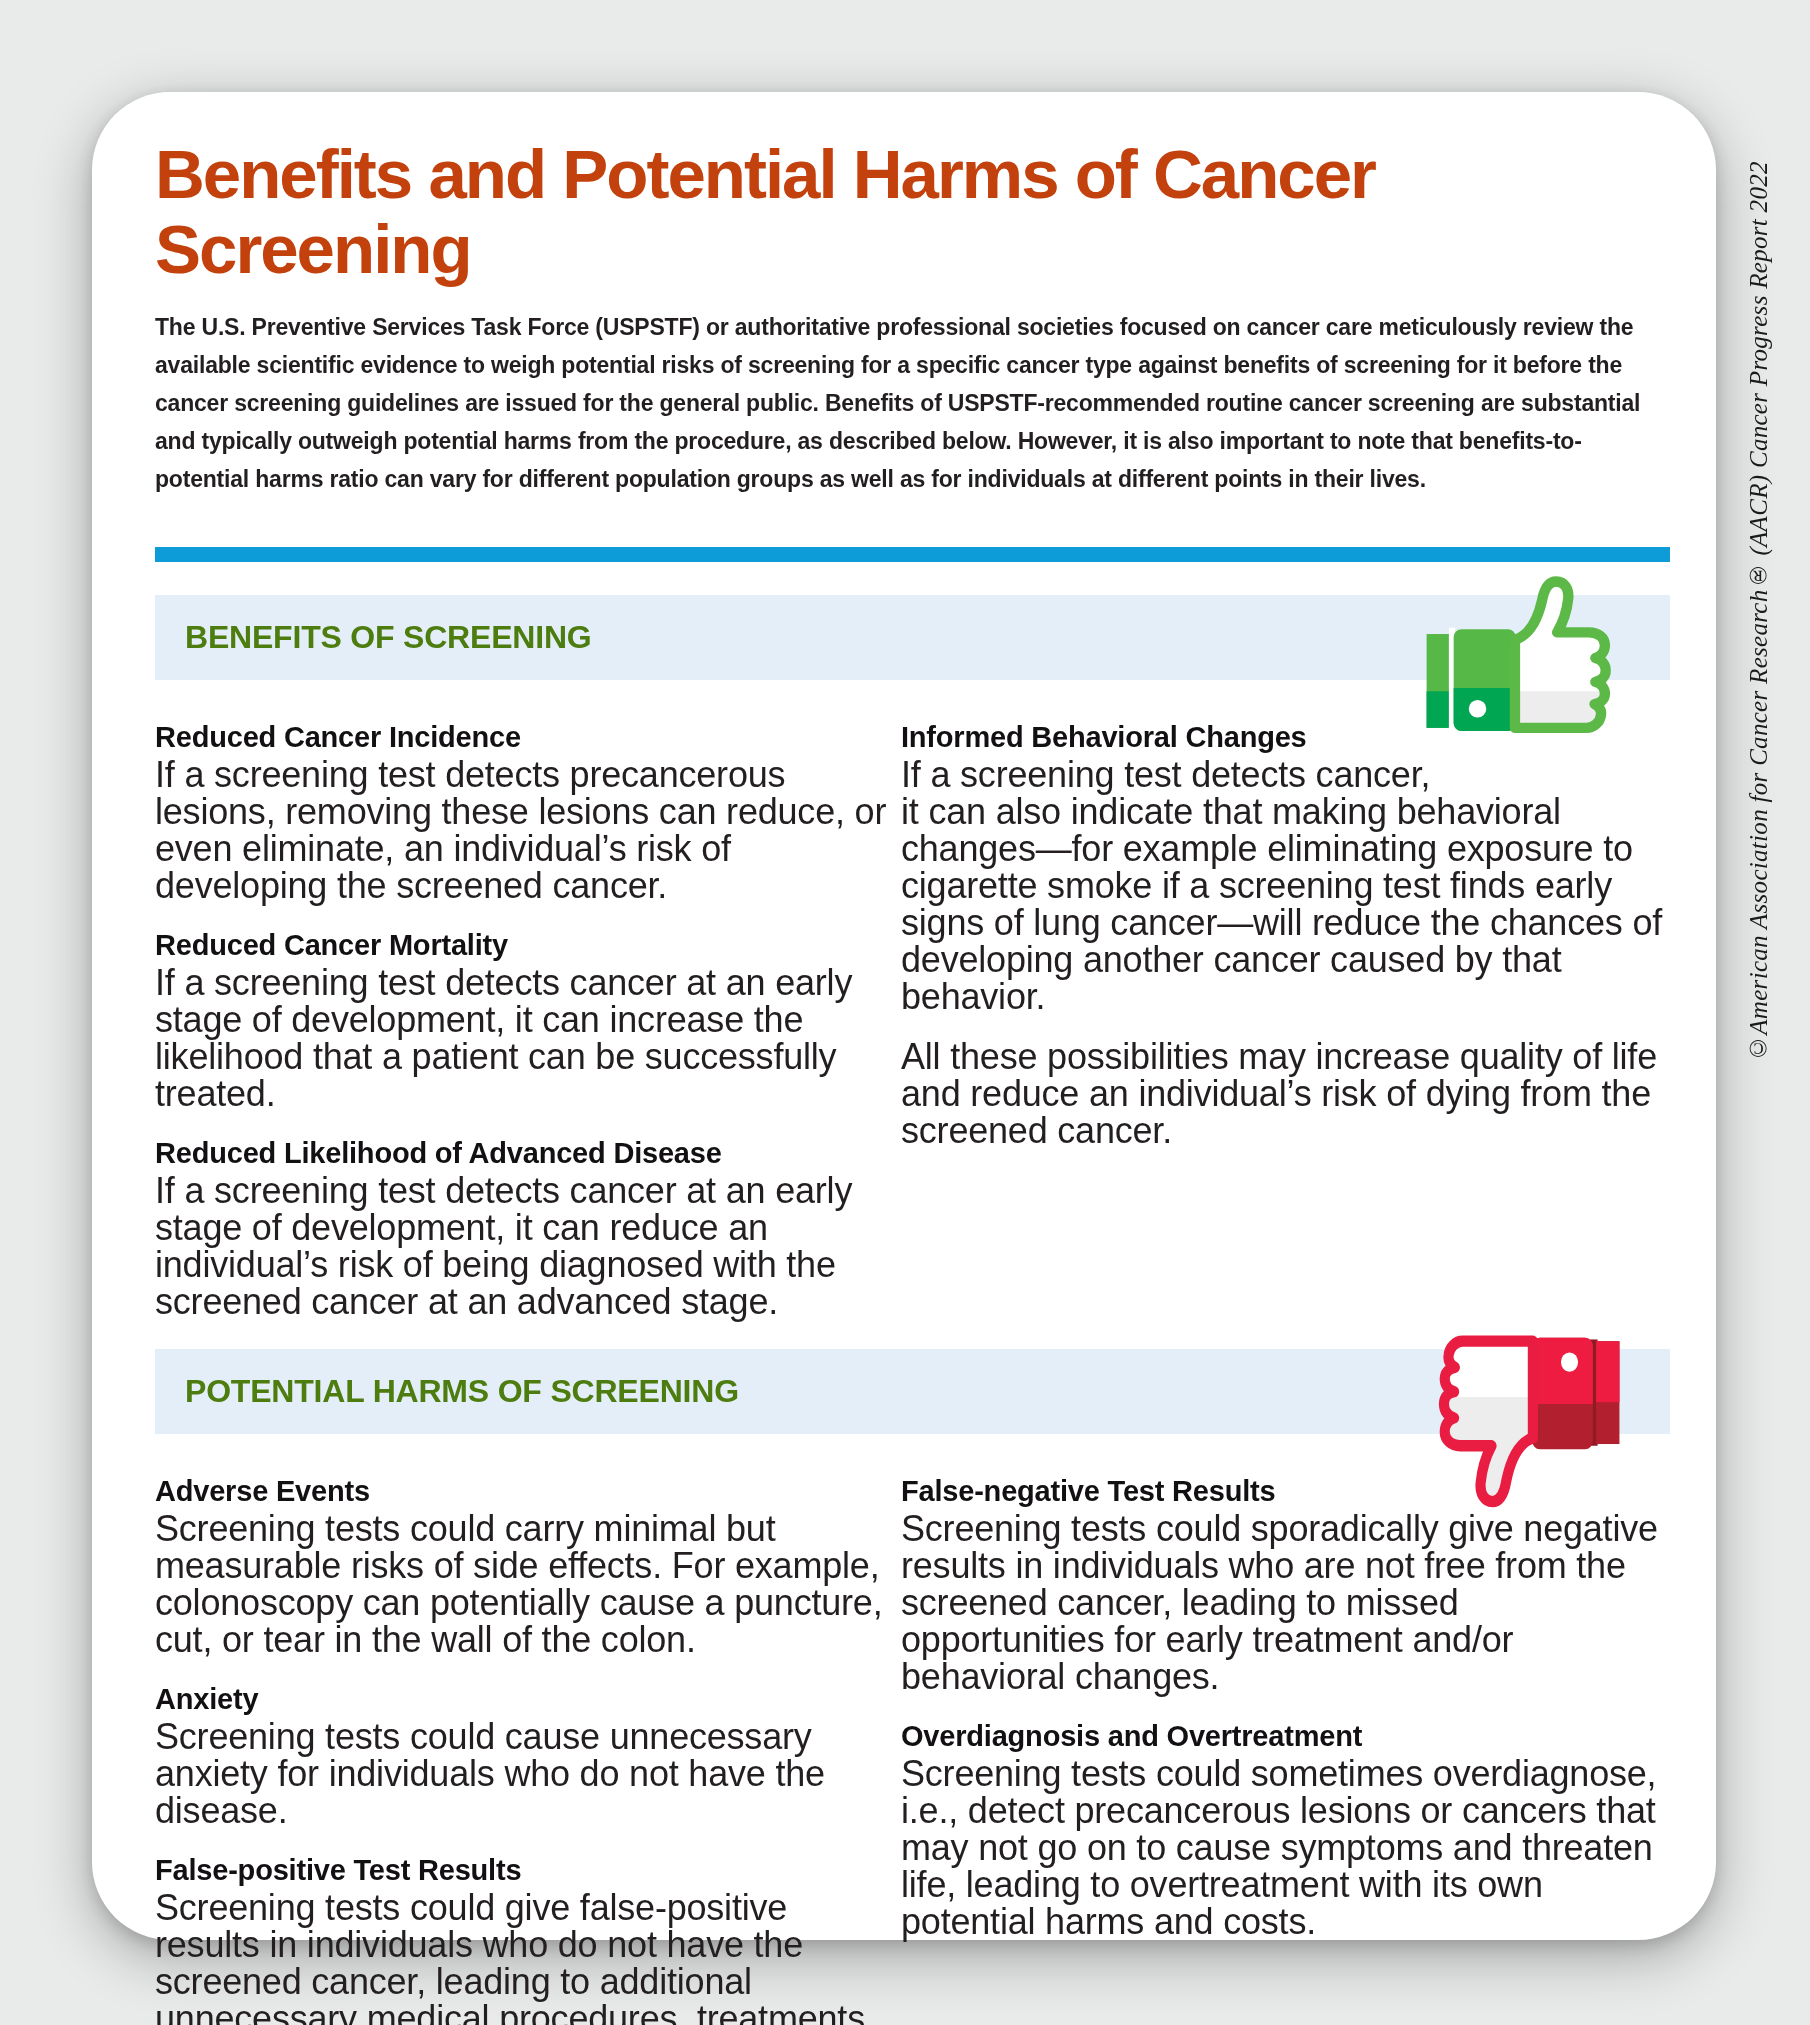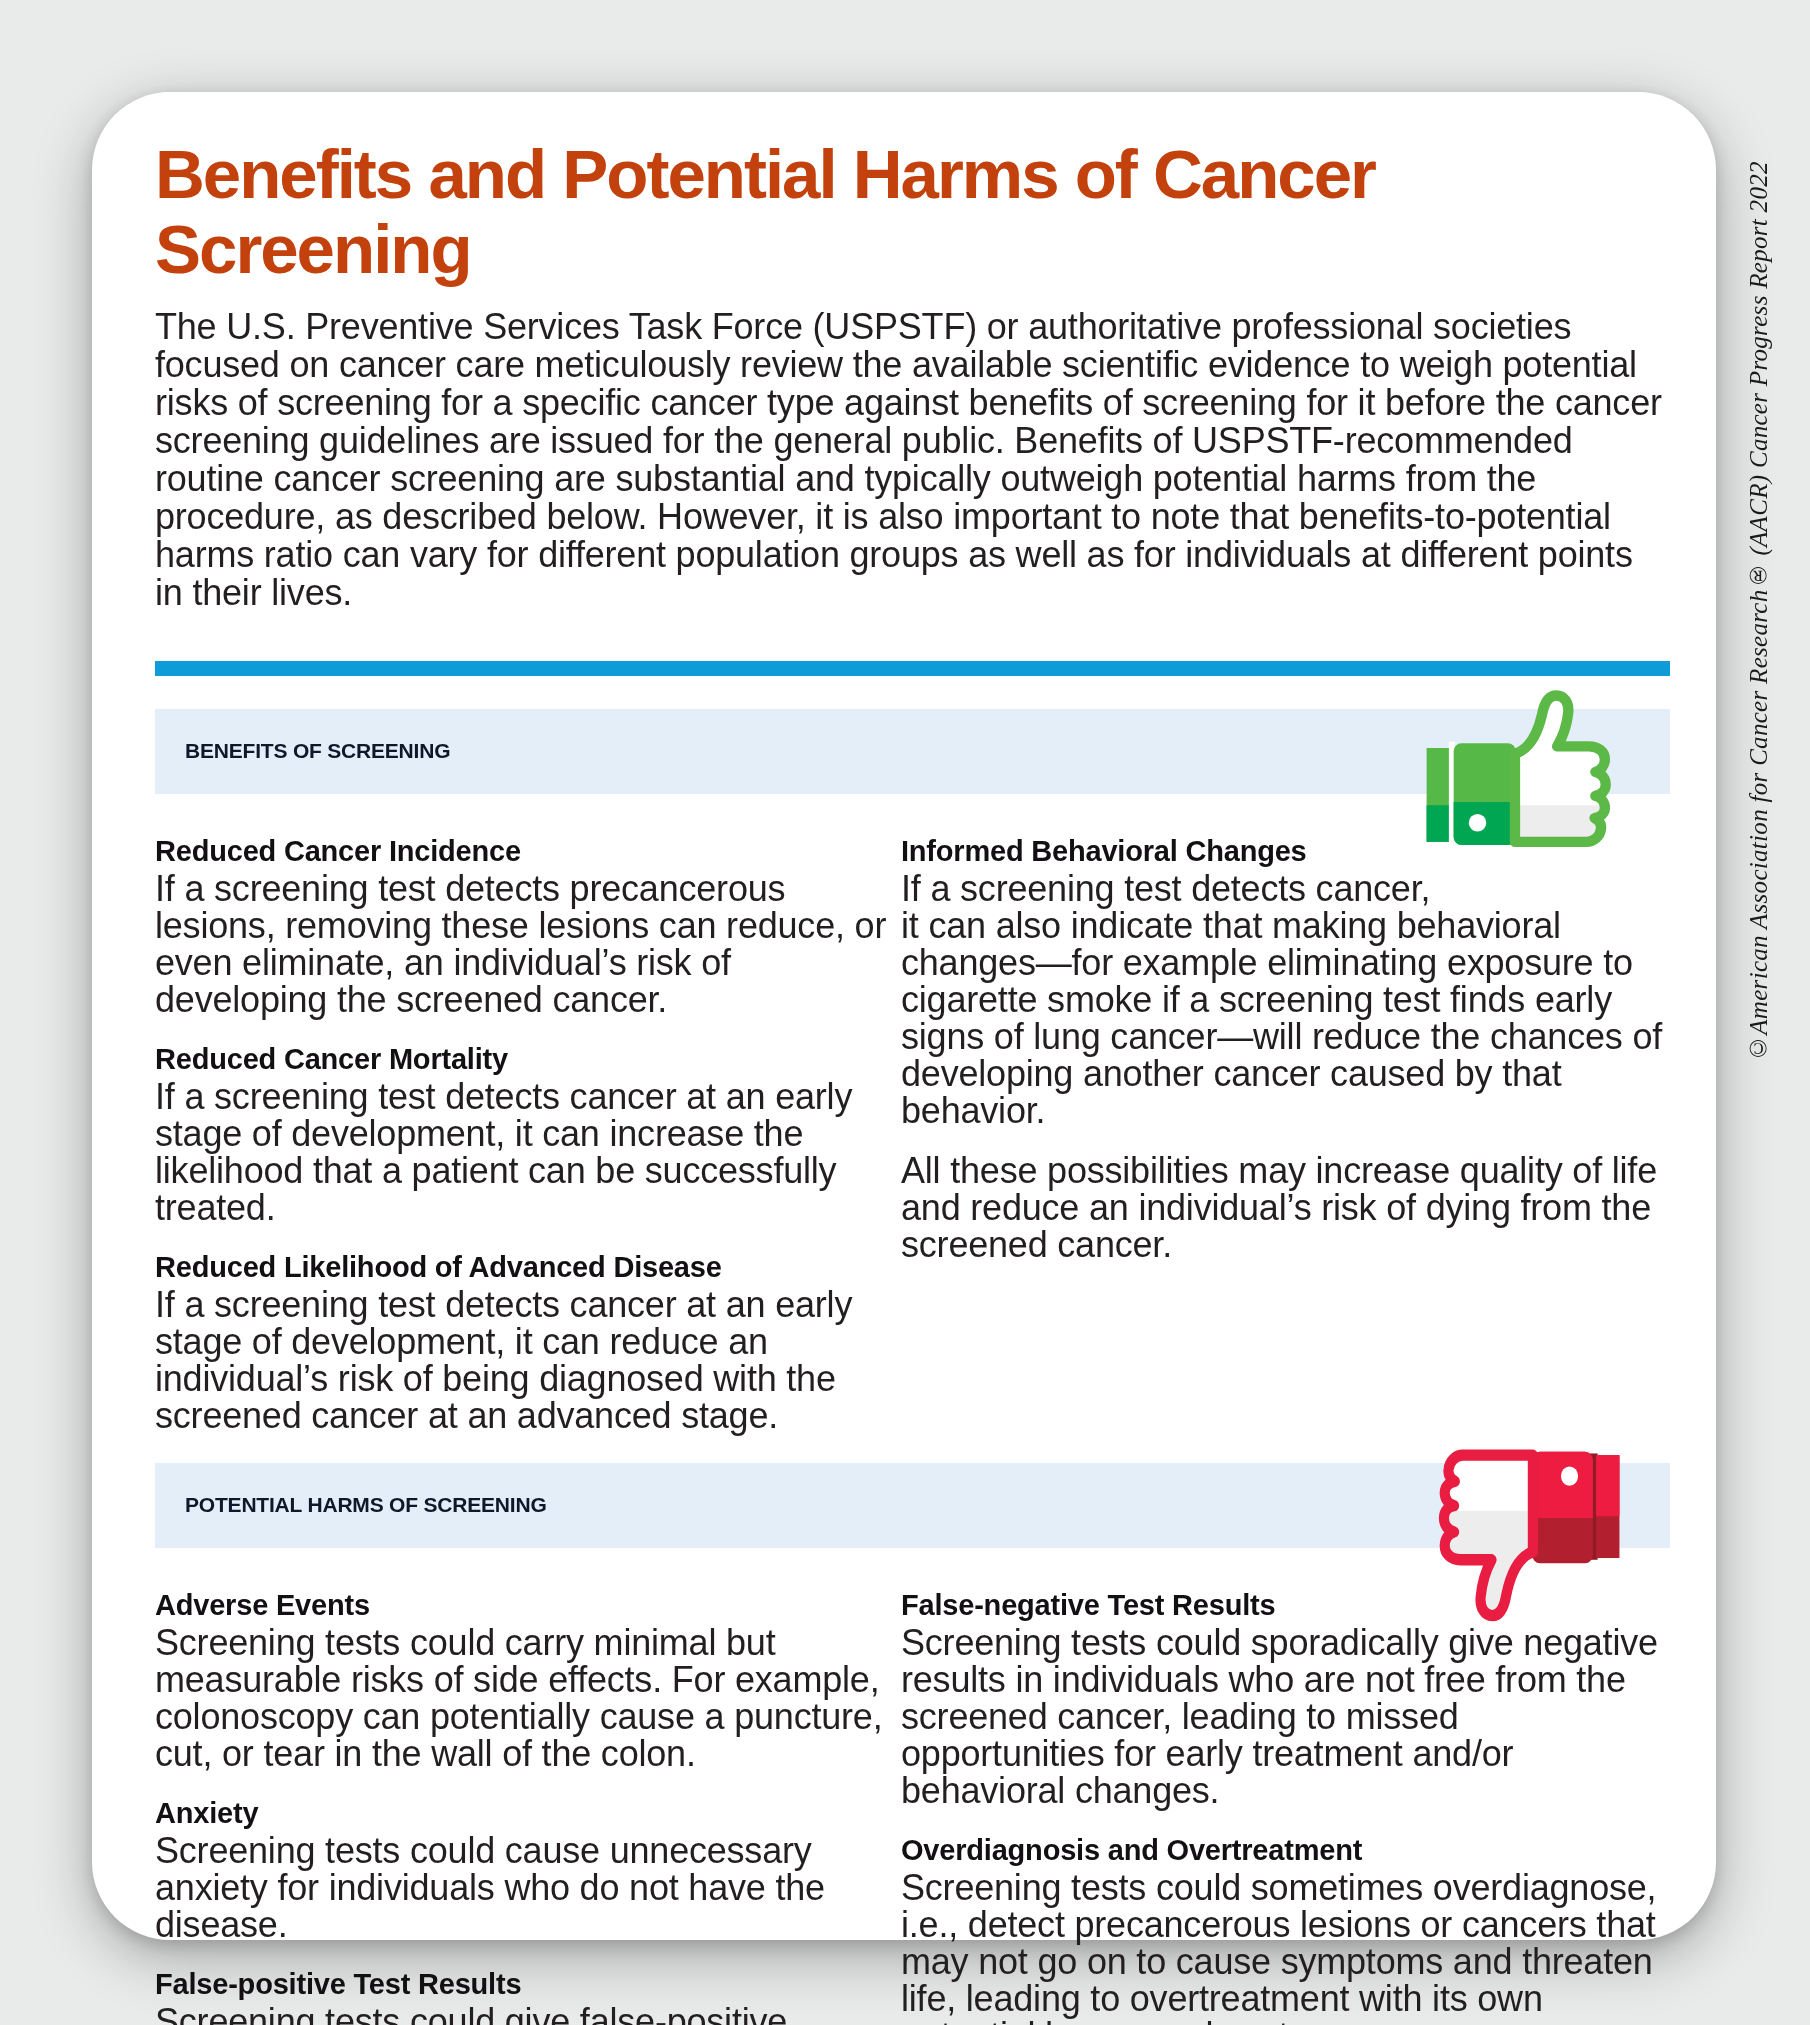--- a/index.html
+++ b/index.html
@@ -36,23 +36,24 @@
     padding-top: 46px;
     font-size: 69px;
     line-height: 1.08;
     font-weight: 700;
     letter-spacing: -2px;
     color: #c2410c;
   }
 
   p.intro {
     margin: 21px 0 0 0;
-    font-size: 36px;
+    font-size: 23px;
     line-height: 38px;
     letter-spacing: -0.2px;
+    font-weight: bold;
   }
 
   .rule {
     margin-top: 49px;
     height: 14.7px;
     background: #0e9cd9;
   }
 
   section.block {
     position: relative;
@@ -62,24 +63,24 @@
     position: relative;
     margin-top: 33px;
     height: 85px;
     background: #e4eef8;
     display: flex;
     align-items: center;
   }
   .band h2 {
     margin: 0;
     padding-left: 30px;
-    font-size: 21px;
+    font-size: 32px;
     font-weight: 700;
     letter-spacing: -0.2px;
-    color: #0f172a;
+    color: #4d7c0f;
   }
   .band-harms {
     margin-top: 29px;
   }
 
   .thumb {
     position: absolute;
     z-index: 3;
   }
   .thumb-up {

